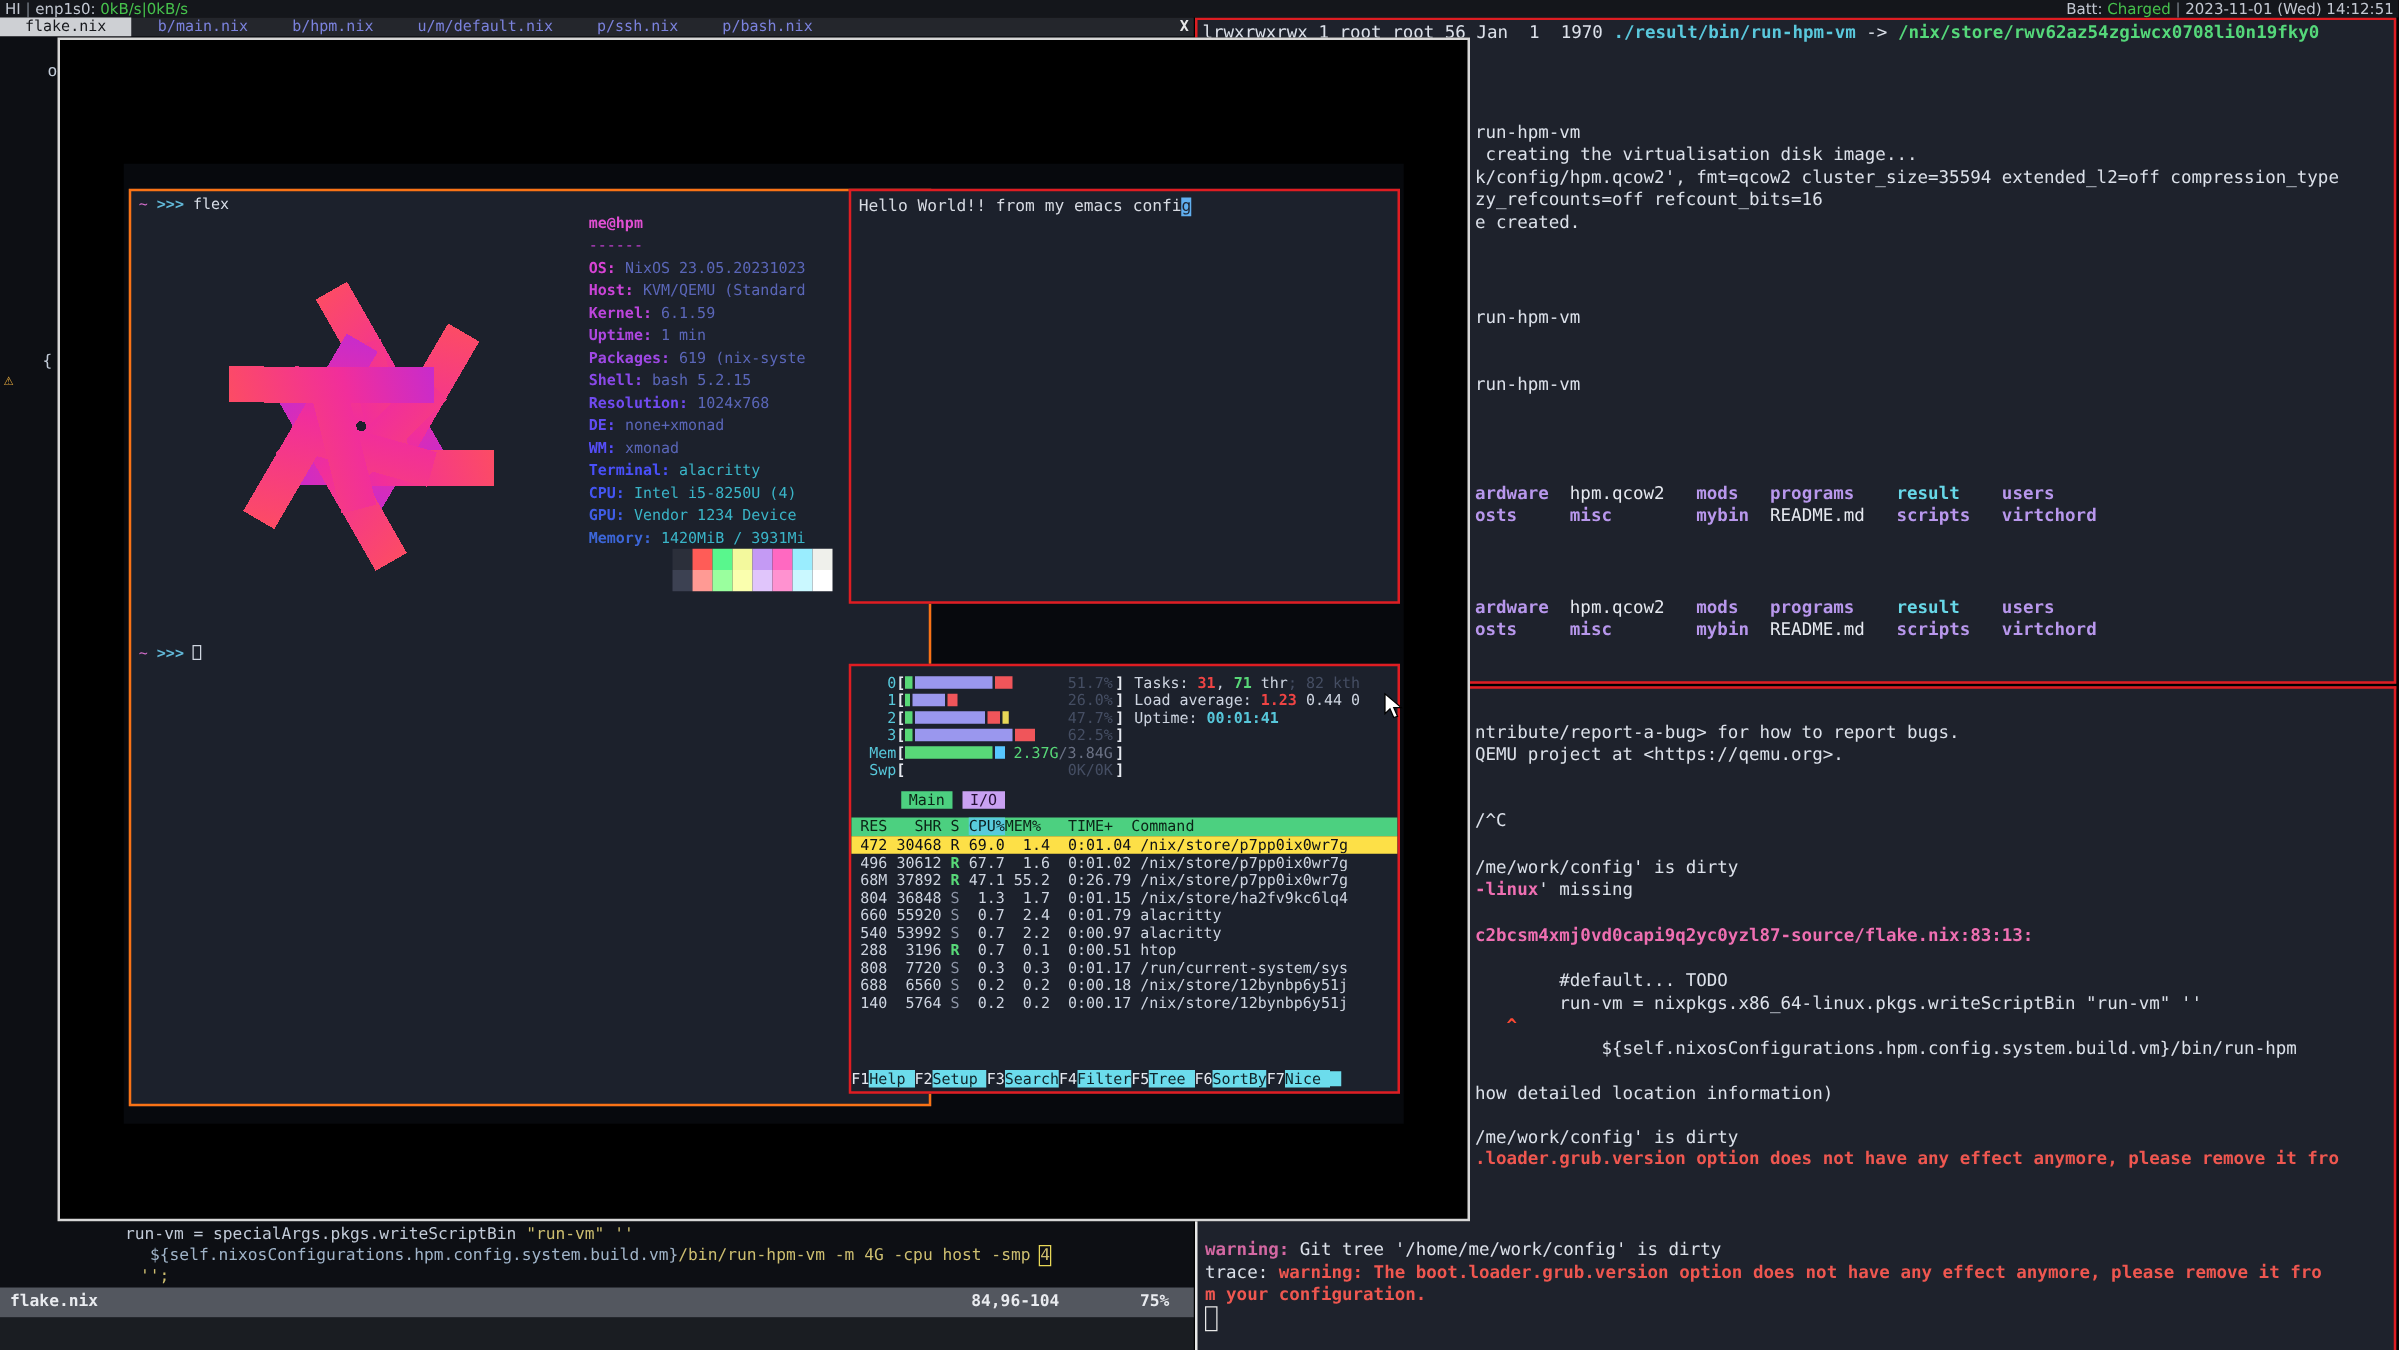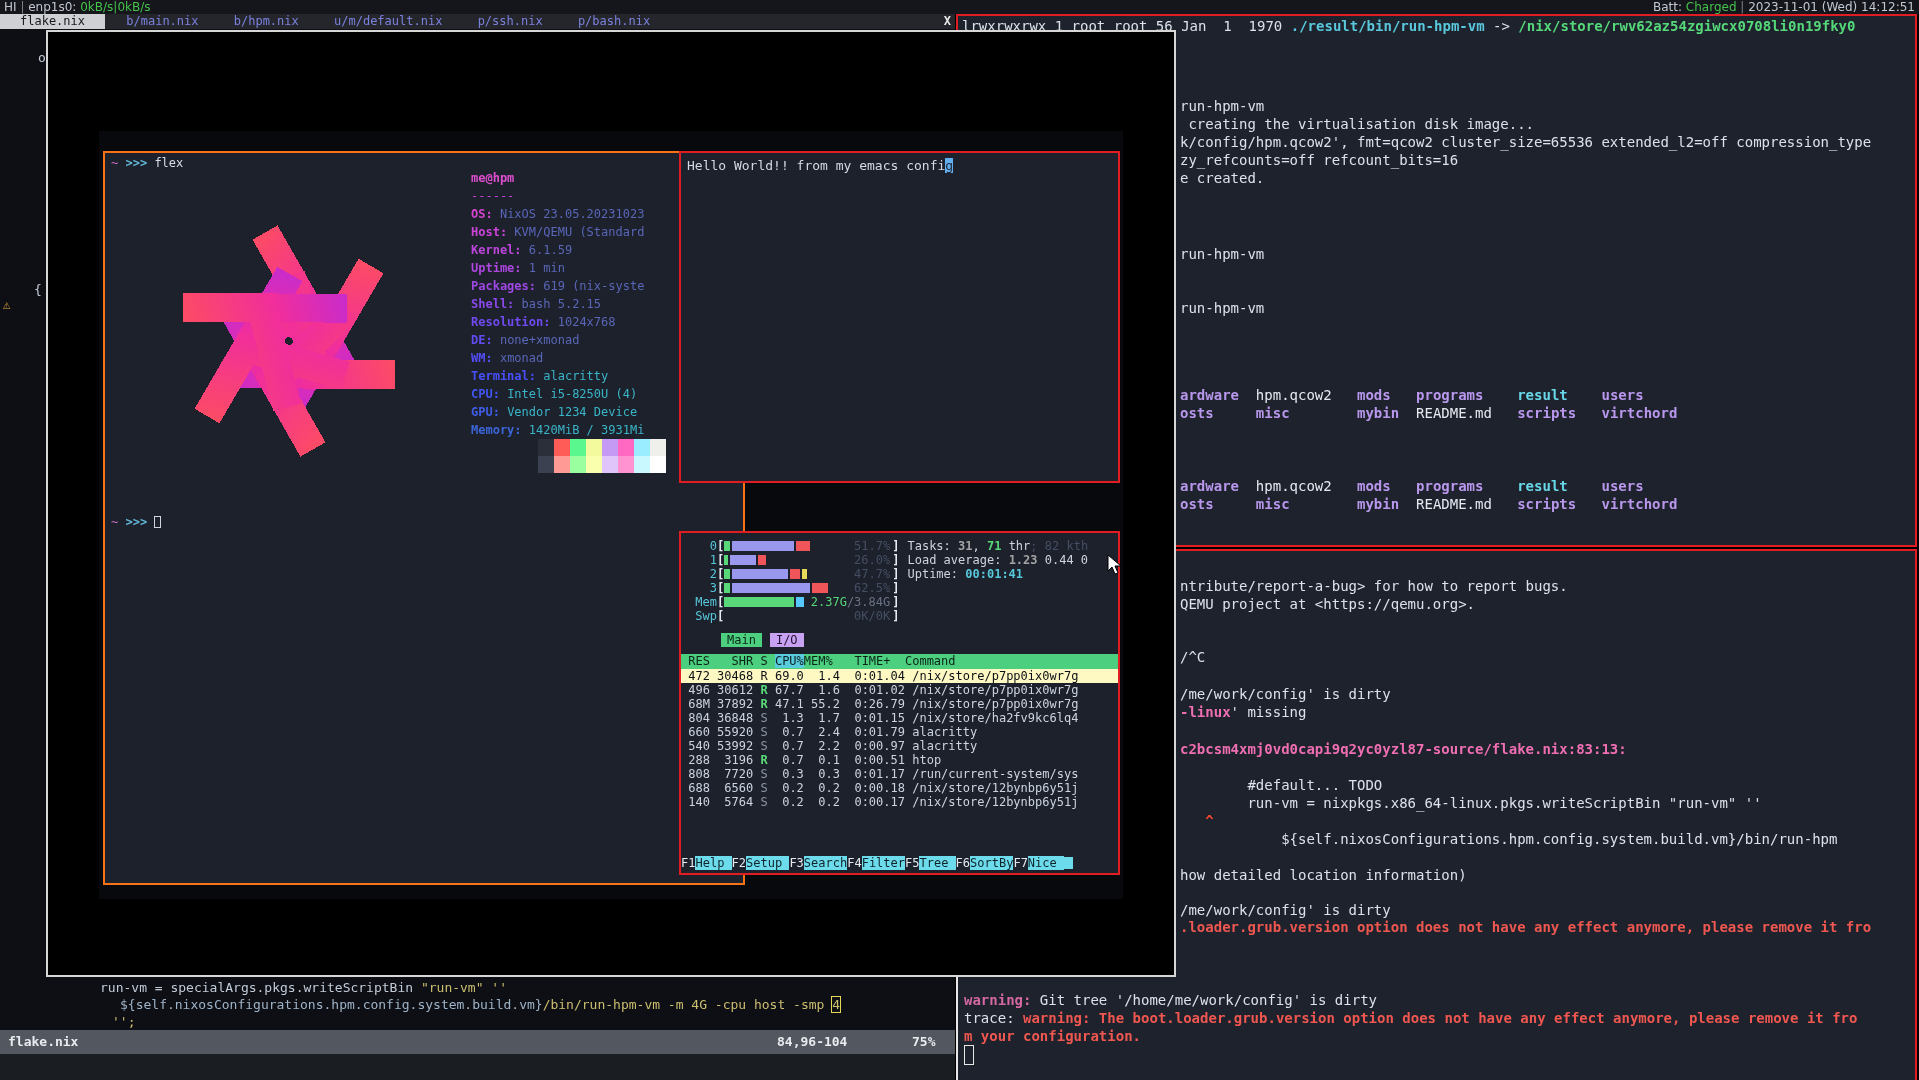--- a/index.html
+++ b/index.html
@@ -106,34 +106,34 @@
   .mrow { position:absolute; left:8px; white-space:pre; height:14px; }
   .mlab { display:inline-block; width:28px; text-align:right; color:#57c7da; }
   .mbrk { color:#e6e9f0; font-weight:bold; }
   .mbar { position:relative; display:inline-block; width:168px; height:12px; vertical-align:-2px; }
   .mbar i { position:absolute; top:1px; height:10px; }
   .mpct { position:absolute; right:2px; top:-1px; color:#454e63; }
   .mtxt { position:absolute; right:2px; top:-1px; }
   .memtxt-used { color:#58d878; } .memtxt-tot { color:#6b7285; }
   .minfo { margin-left:8px; }
   .mi-dim { color:#454e63; }
-  .mi-b { color:#a3a3a3; font-weight:bold; }
+  .mi-b { color:#ef4444; font-weight:bold; }
   .mi-g { color:#58d878; font-weight:bold; }
   .mi-c { color:#57c7da; font-weight:bold; }
   .htabs { position:absolute; left:8px; top:100px;padding-left:32px; }
   .htab { padding:0 6px; color:#0c2417; }
   .htab.main { background:#4cd080; }
   .htab.io { background:#c9a1f2; color:#241034; margin-left:8px; }
   #phead { position:absolute; left:0; top:121px; width:437px; height:15px; background:#4cd080; color:#0c2417; white-space:pre; }
   #phead .hsel { background:#58cbdc; color:#0c2022; }
   .prows { position:absolute; left:0; top:136px; width:437px; }
   .prow2 { height:14px; white-space:pre; overflow:hidden; }
   .prow2 .st-r { color:#58d878; font-weight:bold; }
   .prow2 .st-s { color:#8d94a6; }
-  .prow2.sel { background:#fef9c3; }
+  .prow2.sel { background:#fde047; }
   .prow2.sel span { color:#0c1016 !important; font-weight:normal !important; }
   #fnbar { position:absolute; left:0; bottom:2px; width:437px; height:16px; white-space:nowrap;
      font:12px/16px "DejaVu Sans Mono", monospace; }
   .fkk { color:#e6e9f0; }
   .fkl { background:#6cdcec; color:#10242a; }
   .fkstub { display:inline-block; width:9px; height:12px; background:#6cdcec; vertical-align:-2px; }
 
   
   #pointer { position:absolute; left:1059px; top:522px; z-index:9; }
 </style>
@@ -152,21 +152,21 @@
   <span class="tab">u/m/default.nix</span>
   <span class="tab">p/ssh.nix</span>
   <span class="tab">p/bash.nix</span>
   <span id="tab-close">X</span>
 </div>
 
 <div id="win-a" class="rwin">
   <div class="ln" style="left:4px; top:1px;"><span>lrwxrwxrwx 1 root root 56 Jan  1  1970 </span><span class="c-cyan">./result/bin/run-hpm-vm</span><span> -&gt; </span><span class="c-green">/nix/store/rwv62az54zgiwcx0708li0n19fky0</span></div>
   <div class="ln" style="left:222px; top:81px;">run-hpm-vm</div>
   <div class="ln" style="left:222px; top:99px;"> creating the virtualisation disk image...</div>
-  <div class="ln" style="left:222px; top:117px;">k/config/hpm.qcow2', fmt=qcow2 cluster_size=65536 extended_l2=off compression_type</div>
+  <div class="ln" style="left:222px; top:117px;">k/config/hpm.qcow2', fmt=qcow2 cluster_size=35594 extended_l2=off compression_type</div>
   <div class="ln" style="left:222px; top:135px;">zy_refcounts=off refcount_bits=16</div>
   <div class="ln" style="left:222px; top:153px;">e created.</div>
   <div class="ln" style="left:222px; top:229px;">run-hpm-vm</div>
   <div class="ln" style="left:222px; top:283px;">run-hpm-vm</div>
   <div class="ln" style="left:222px; top:370px;"><span class="c-dir">ardware  </span><span class="c-file">hpm.qcow2   </span><span class="c-dir">mods   </span><span class="c-dir">programs    </span><span class="c-link">result    </span><span class="c-dir">users</span></div>
   <div class="ln" style="left:222px; top:388px;"><span class="c-dir">osts     </span><span class="c-dir">misc        </span><span class="c-dir">mybin  </span><span class="c-file">README.md   </span><span class="c-dir">scripts   </span><span class="c-dir">virtchord</span></div>
   <div class="ln" style="left:222px; top:461px;"><span class="c-dir">ardware  </span><span class="c-file">hpm.qcow2   </span><span class="c-dir">mods   </span><span class="c-dir">programs    </span><span class="c-link">result    </span><span class="c-dir">users</span></div>
   <div class="ln" style="left:222px; top:479px;"><span class="c-dir">osts     </span><span class="c-dir">misc        </span><span class="c-dir">mybin  </span><span class="c-file">README.md   </span><span class="c-dir">scripts   </span><span class="c-dir">virtchord</span></div>
 </div>
 

